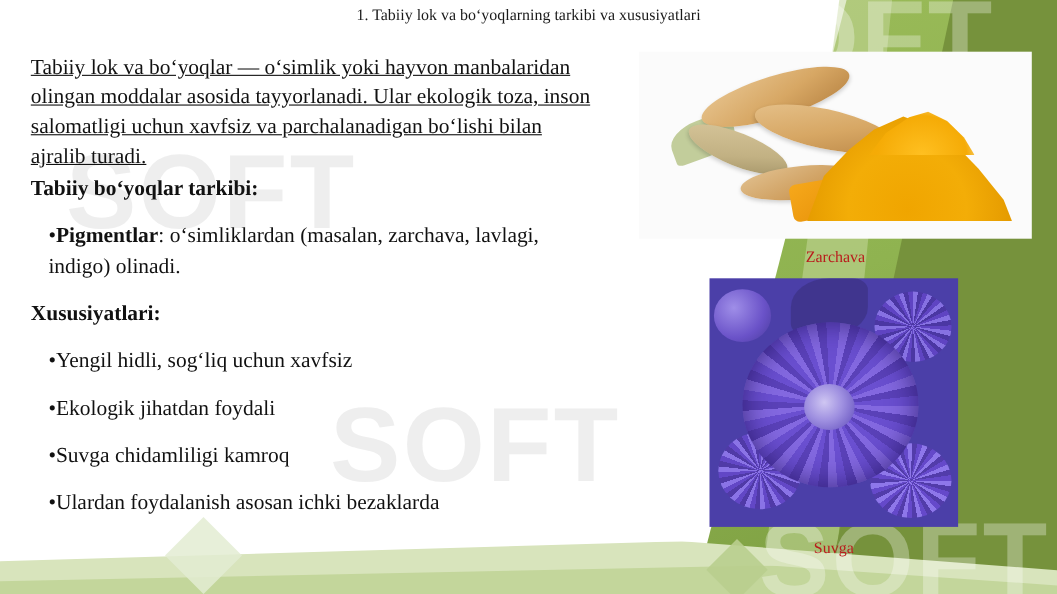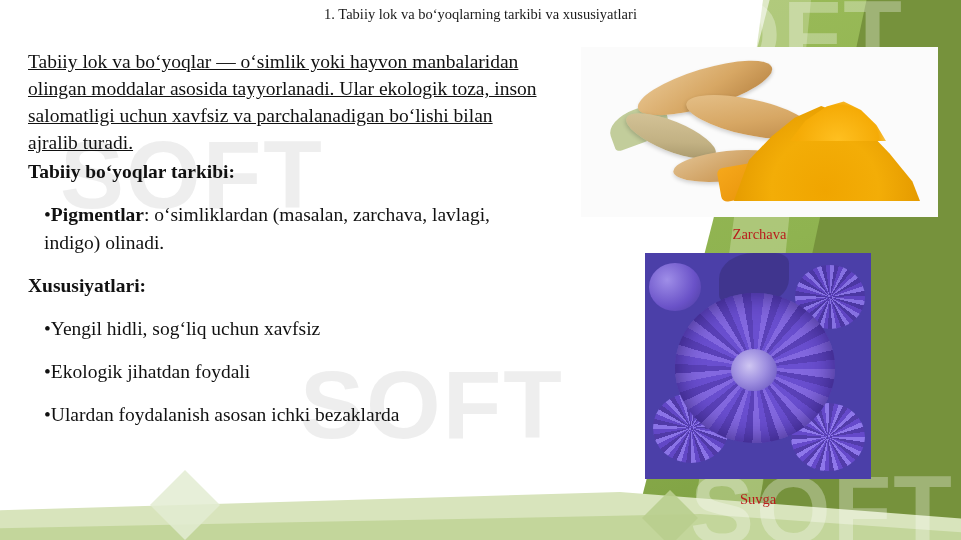--- a/index.html
+++ b/index.html
@@ -360,20 +360,21 @@
     <p class="heading-line">Tabiiy bo‘yoqlar tarkibi:</p>
 
     <p class="bullet-line"><span class="dot">•</span><span class="b">Pigmentlar</span><span>: o‘simliklardan (masalan, zarchava, lavlagi, indigo) olinadi.</span></p>
 
 
 
     <p class="heading-line">Xususiyatlari:</p>
 
     <p class="bullet-line"><span class="dot">•</span><span>Yengil hidli, sog‘liq uchun xavfsiz</span></p>
     <p class="bullet-line"><span class="dot">•</span><span>Ekologik jihatdan foydali</span></p>
+    <p class="bullet-line"><span class="dot">•</span><span>Suvga chidamliligi kamroq</span></p>
     <p class="bullet-line"><span class="dot">•</span><span>Ulardan foydalanish asosan ichki bezaklarda</span></p>
   </div>
 
   <div class="img-card" id="turmeric-photo">
     <div class="turm-leaf"></div>
     <div class="turm-root turm-r1"></div>
     <div class="turm-root turm-r2"></div>
     <div class="turm-root turm-r3"></div>
     <div class="turm-root turm-r4"></div>
     <div class="turm-cut"></div>

